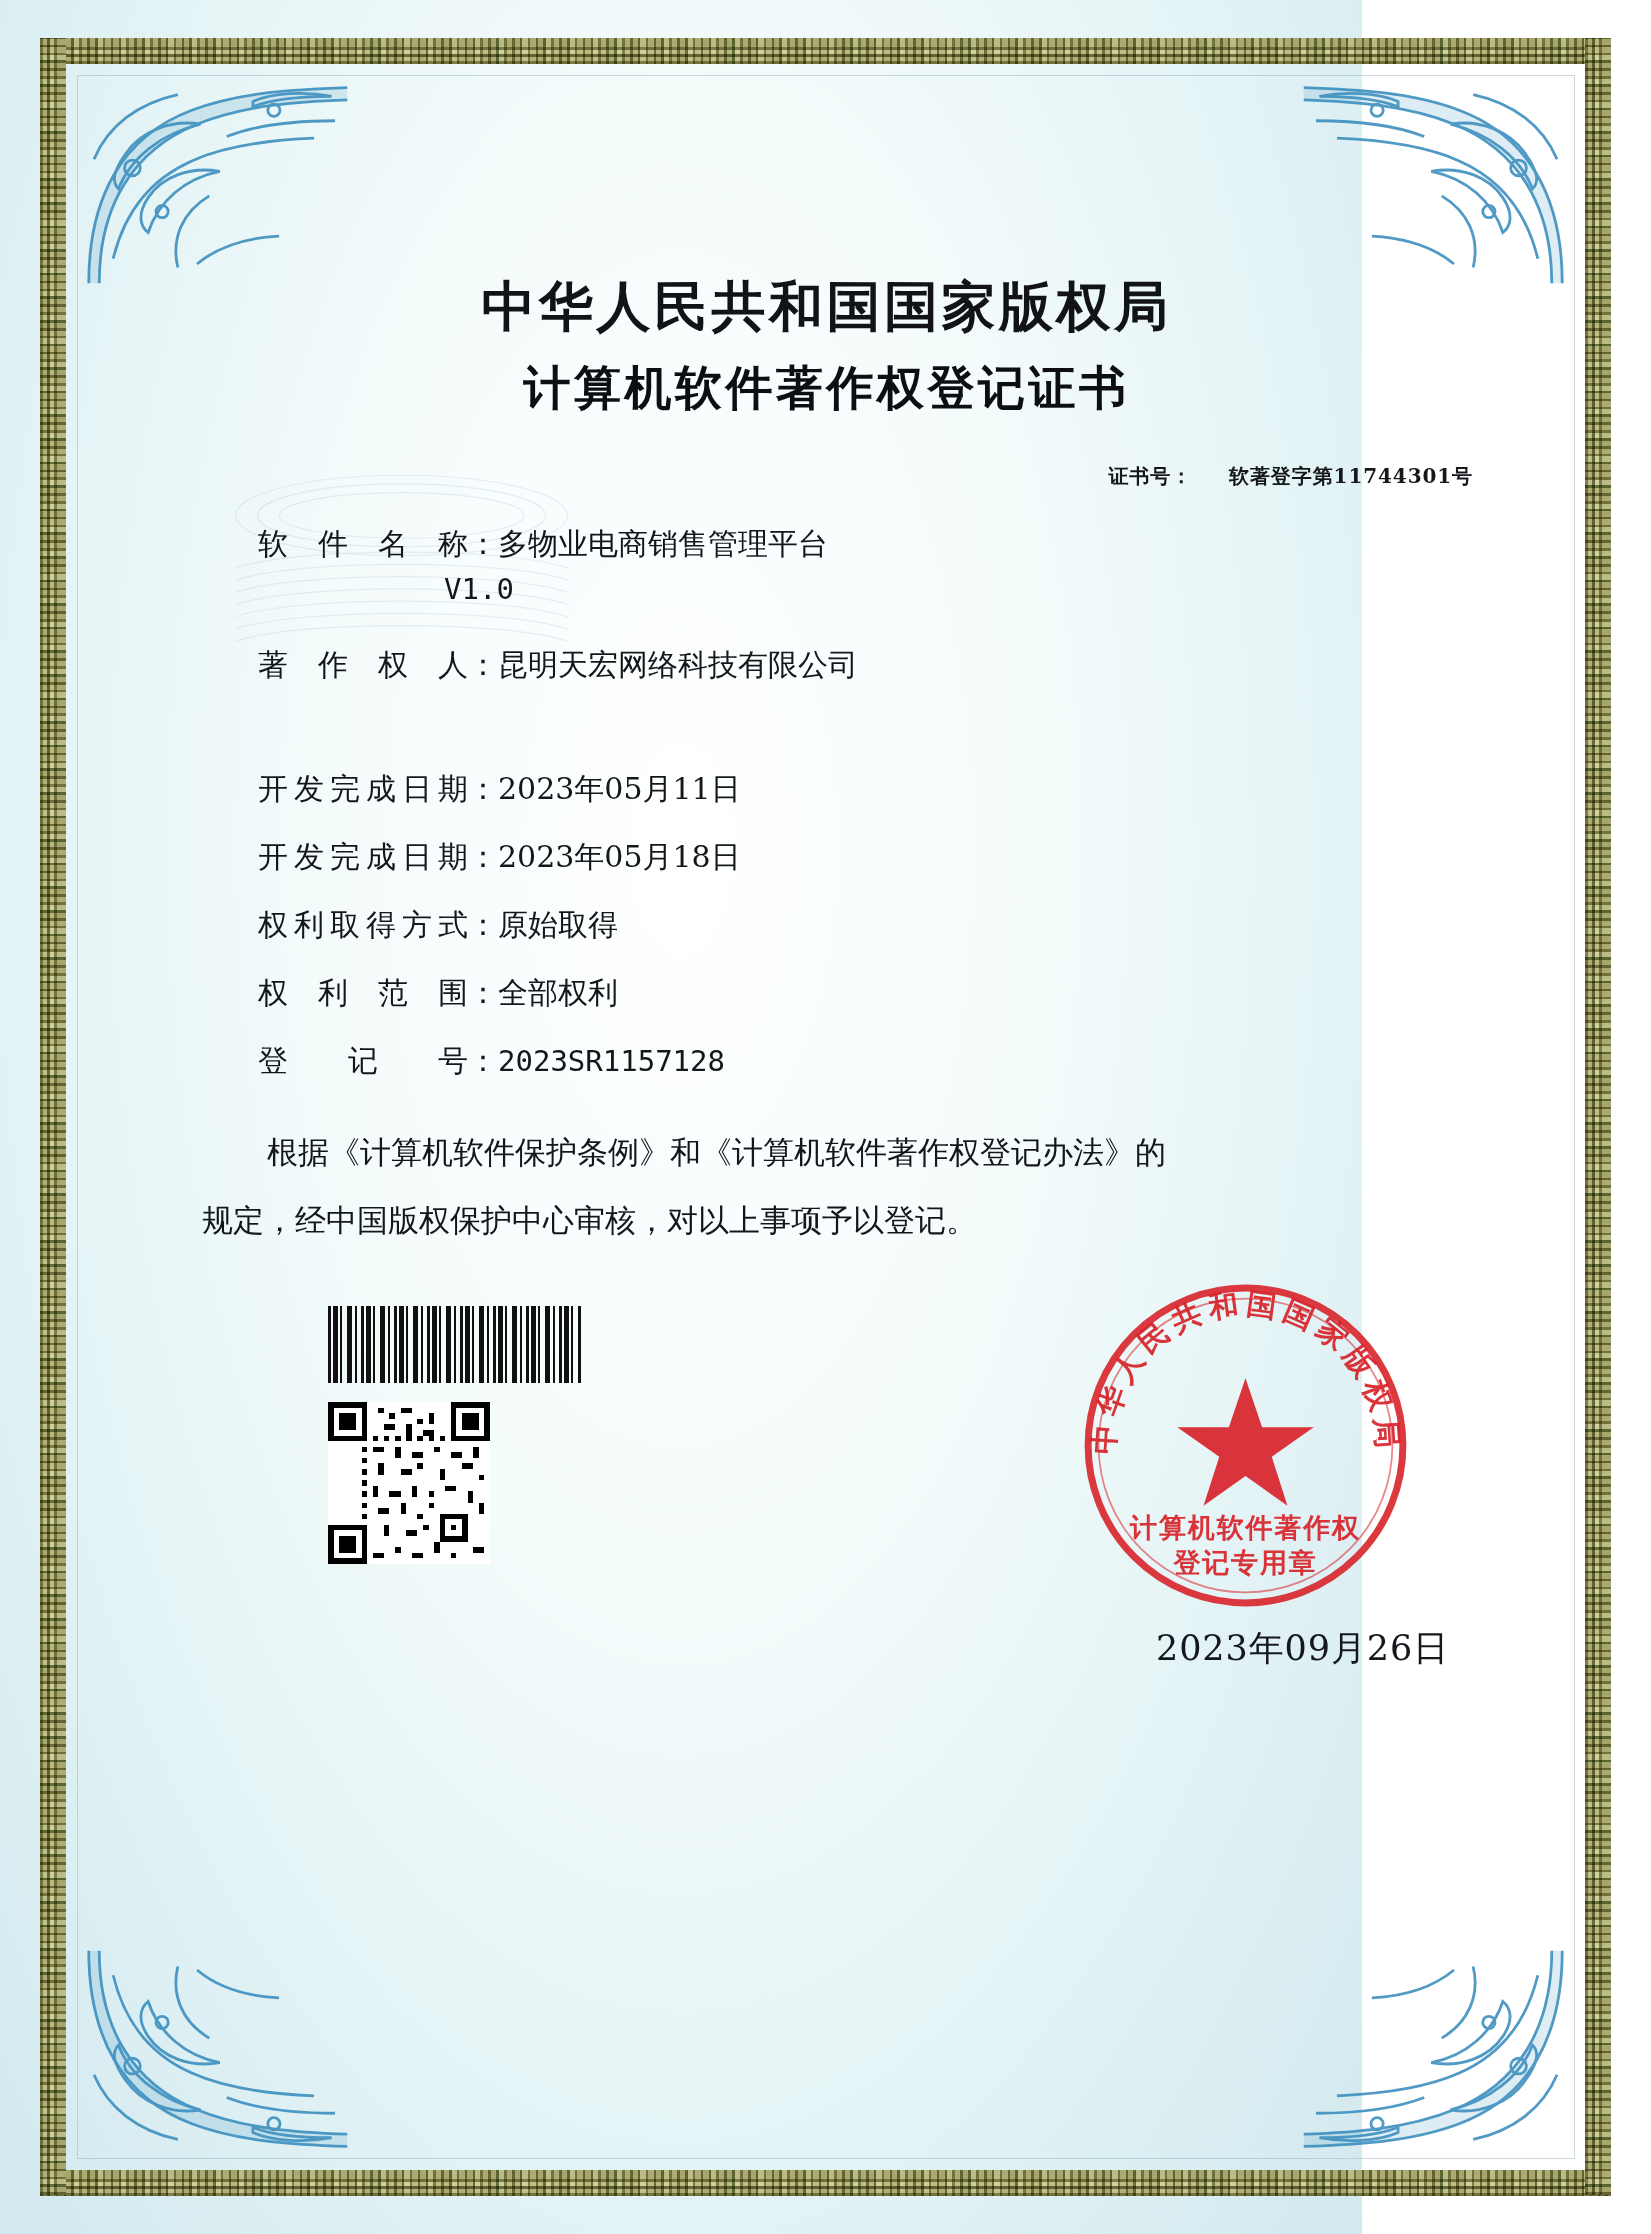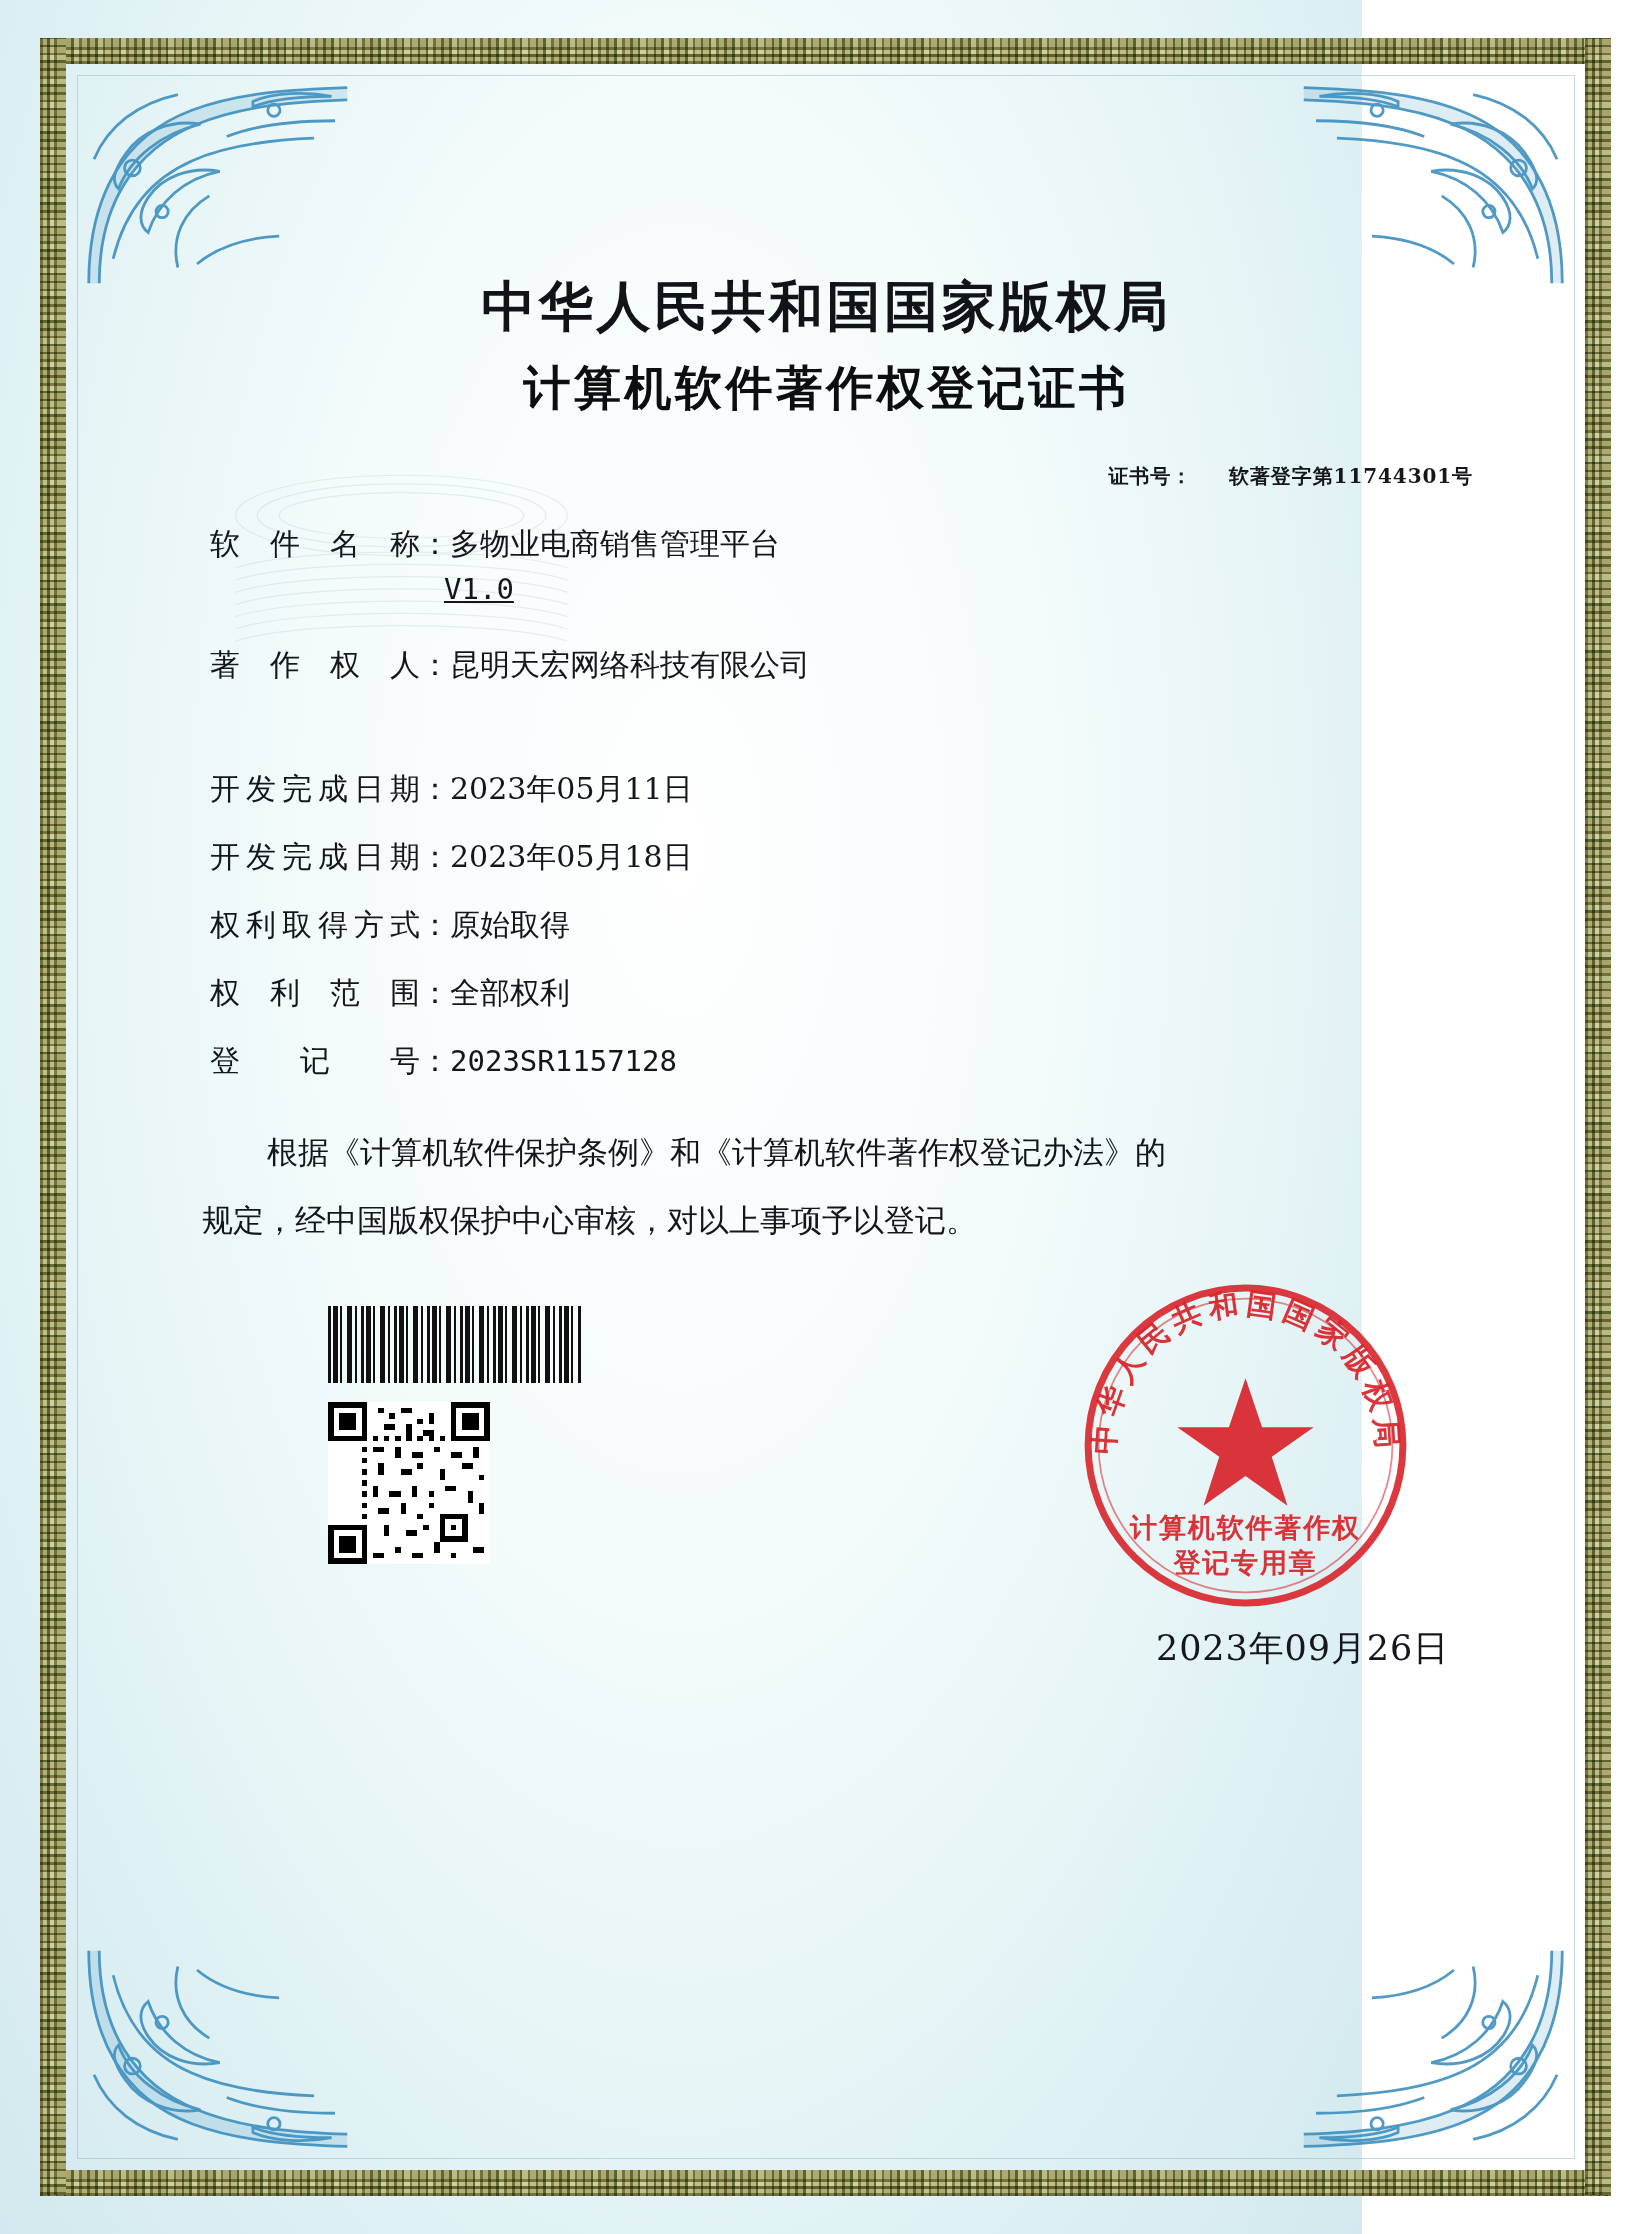--- a/index.html
+++ b/index.html
@@ -151,36 +151,37 @@
     font-size: 30px;
     color: #13161b;
     white-space: nowrap;
   }
   .field .lbl {
     display: inline-block;
     width: 210px;
     text-align: justify;
     text-align-last: justify;
     font-weight: 500;
+    margin-left: 48px;
   }
   .field .colon {
     display: inline-block;
     width: 23px;
   }
   .field .val {
     margin-left: 7px;
     font-weight: 500;
   }
   .val-mono {
     font-family: "DejaVu Sans Mono", "Liberation Mono", monospace;
     font-size: 29px;
   }
 
   .f-software   { top: 419px; }
-  .f-version    { top: 467px; left: 330px; font-family:"DejaVu Sans Mono","Liberation Mono",monospace; font-size: 29px; text-decoration: underline;}
+  .f-version    { top: 467px; left: 330px; font-family:"DejaVu Sans Mono","Liberation Mono",monospace; font-size: 29px;}
   .f-owner      { top: 540px; }
   .f-devdate    { top: 664px; }
   .f-pubdate    { top: 732px; }
   .f-acqmode    { top: 800px; }
   .f-scope      { top: 868px; }
   .f-regno      { top: 936px; }
 
   .statement {
     position: absolute;
     left: 88px; top: 1013px;

